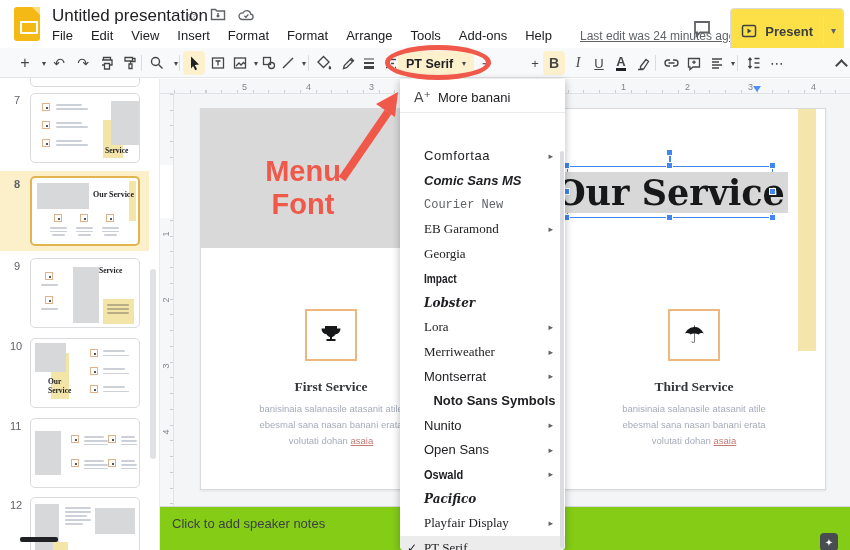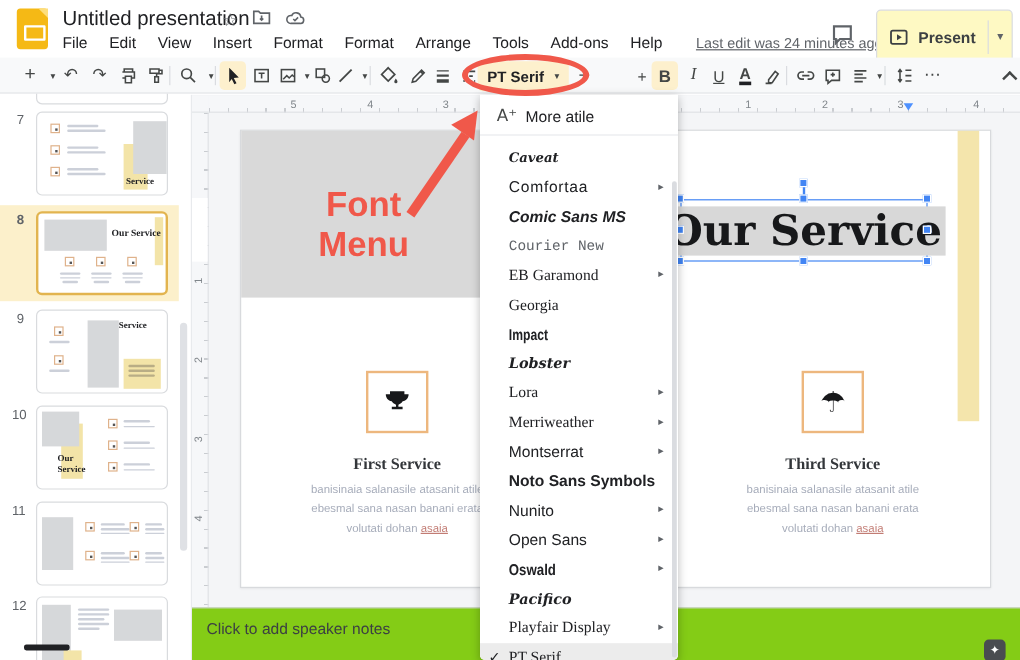--- a/index.html
+++ b/index.html
@@ -12,21 +12,21 @@
   .logo { position:absolute; left:14px; top:7px; width:26px; height:34px; background:#f5b915; border-radius:3px; }
   .logo:before { content:""; position:absolute; right:0; top:0; border-style:solid; border-width:0 8px 8px 0; border-color:transparent #fdde7c transparent transparent; }
   .logo:after { content:""; position:absolute; left:6px; top:14px; width:14px; height:9px; border:2px solid #fff; border-radius:1px; }
   .doc-title { position:absolute; left:52px; top:6px; font-size:17px; color:#202124; }
   .title-icons { position:absolute; left:185px; top:7px; display:flex; gap:12px; align-items:center; color:#5f6368; }
   .glyph { font-family:"DejaVu Sans", sans-serif; }
   .menubar { position:absolute; left:52px; top:28px; display:flex; gap:18px; font-size:13px; color:#202124; align-items:center; }
   .menubar .mi { cursor:default; }
   .last-edit { font-size:12px; color:#5f6368; text-decoration:underline; margin-left:10px; }
   .hdr-right { position:absolute; right:6px; top:8px; display:flex; align-items:center; gap:14px; }
-  .present-btn { display:flex; align-items:center; height:46px; border:1px solid #dadce0; border-radius:4px; background:#fef9c3; }
+  .present-btn { display:flex; align-items:center; height:46px; border:1px solid #dadce0; border-radius:4px; background:#fde047; }
   .present-main { display:flex; align-items:center; gap:8px; padding:0 10px; font-size:13px; font-weight:bold; color:#3c4043; }
   .present-caret { width:20px; text-align:center; border-left:1px solid #dadce0; color:#5f6368; font-size:10px; line-height:28px; }
   .share-btn { display:flex; align-items:center; gap:7px; height:32px; padding:0 14px; background:#fbbc04; border-radius:4px; font-size:13px; font-weight:bold; color:#24201a; margin-right:4px; }
 
   
   .toolbar { position:absolute; left:0; top:48px; width:850px; height:30px; background:#f8f9fa; border-bottom:1px solid #e3e5e8; z-index:30; }
   .tbtn { position:absolute; top:3px; height:24px; min-width:22px; display:flex; align-items:center; justify-content:center; border-radius:4px; color:#444746; font-size:13px; }
   .tbtn svg { display:block; }
   .hl { background:#fdf0cd; }
   .caret { font-size:8px; color:#444746; font-family:"DejaVu Sans", sans-serif; }
@@ -491,27 +491,24 @@
   <div class="notes">
     <div class="notes-text">Click to add speaker notes</div>
     <div class="explore-btn">
         <span>✦</span>
       </div>
   </div>
 
   <div class="font-menu">
     <div class="fm-more">
       <span class="afont">A⁺</span>
-      <span>More atile</span>
+      <span>More banani</span>
     </div>
     <div class="fm-div"></div>
 
-    <div class="fm-item" style="top:40px;">
-        <span class="lbl f-caveat">Caveat</span>
-      </div>
     <div class="fm-item" style="top:64.5px;">
         <span class="lbl f-space">Comfortaa</span>
         <span class="sub">▸</span>
       </div>
     <div class="fm-item" style="top:89px;">
         <span class="lbl f-comic">Comic Sans MS</span>
       </div>
     <div class="fm-item" style="top:113.5px;">
         <span class="lbl f-mono">Courier New</span>
       </div>
@@ -533,21 +530,21 @@
         <span class="sub">▸</span>
       </div>
     <div class="fm-item" style="top:260.5px;">
         <span class="lbl f-serif">Merriweather</span>
         <span class="sub">▸</span>
       </div>
     <div class="fm-item" style="top:285px;">
         <span class="lbl">Montserrat</span>
         <span class="sub">▸</span>
       </div>
-    <div class="fm-item" style="top:309.5px;">
+    <div class="fm-item" style="top:309.5px;text-align:center;">
         <span class="lbl" style="font-weight:bold;">Noto Sans Symbols</span>
       </div>
     <div class="fm-item" style="top:334px;">
         <span class="lbl">Nunito</span>
         <span class="sub">▸</span>
       </div>
     <div class="fm-item" style="top:358.5px;justify-content:space-between;">
         <span class="lbl">Open Sans</span>
         <span class="sub">▸</span>
       </div>
@@ -569,17 +566,17 @@
 
     <div class="fm-scroll"></div>
   </div>
 
   <div class="ann ann-oval"></div>
   <svg class="ann" style="left:330px;top:84px;" width="80" height="100" viewBox="0 0 80 100">
     <line x1="12" y1="95" x2="58" y2="28" stroke="#f0584a" stroke-width="8"></line>
     <polygon points="68,8 65,33 46,20" fill="#f0584a"></polygon>
   </svg>
   <div class="ann ann-text">
+    <div>Menu</div>
     <div>Font</div>
-    <div>Menu</div>
   </div>
 
 </div>
 
 </body></html>

